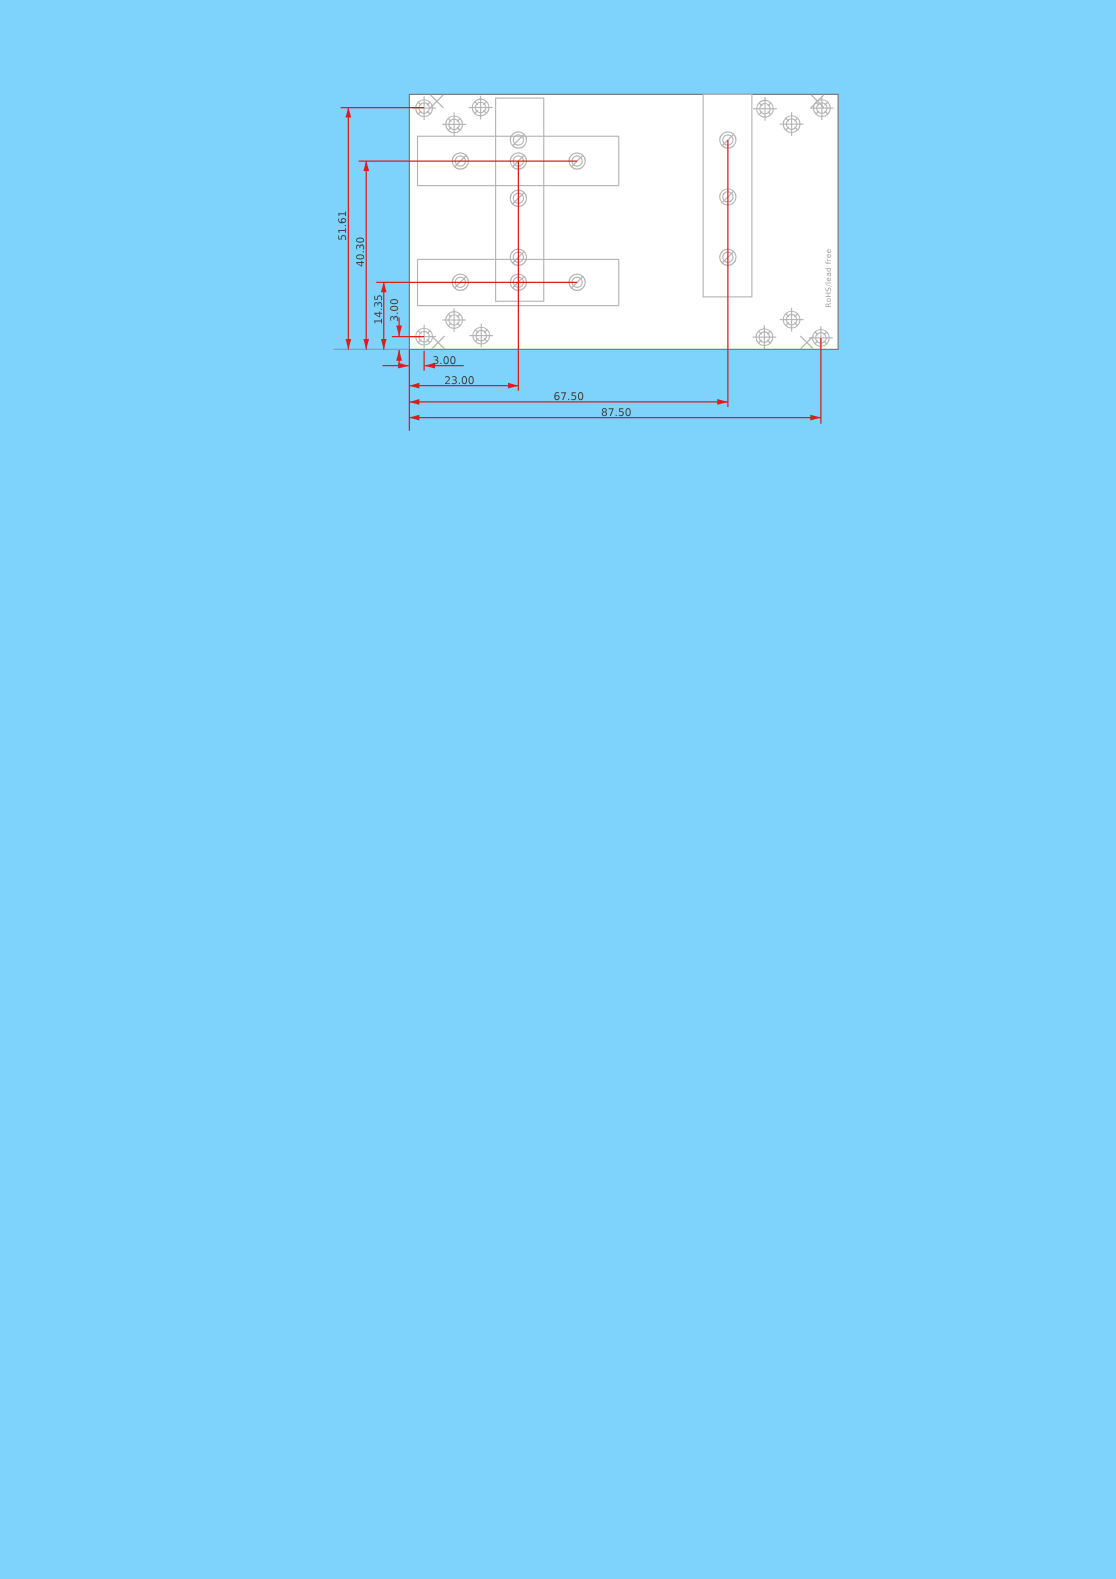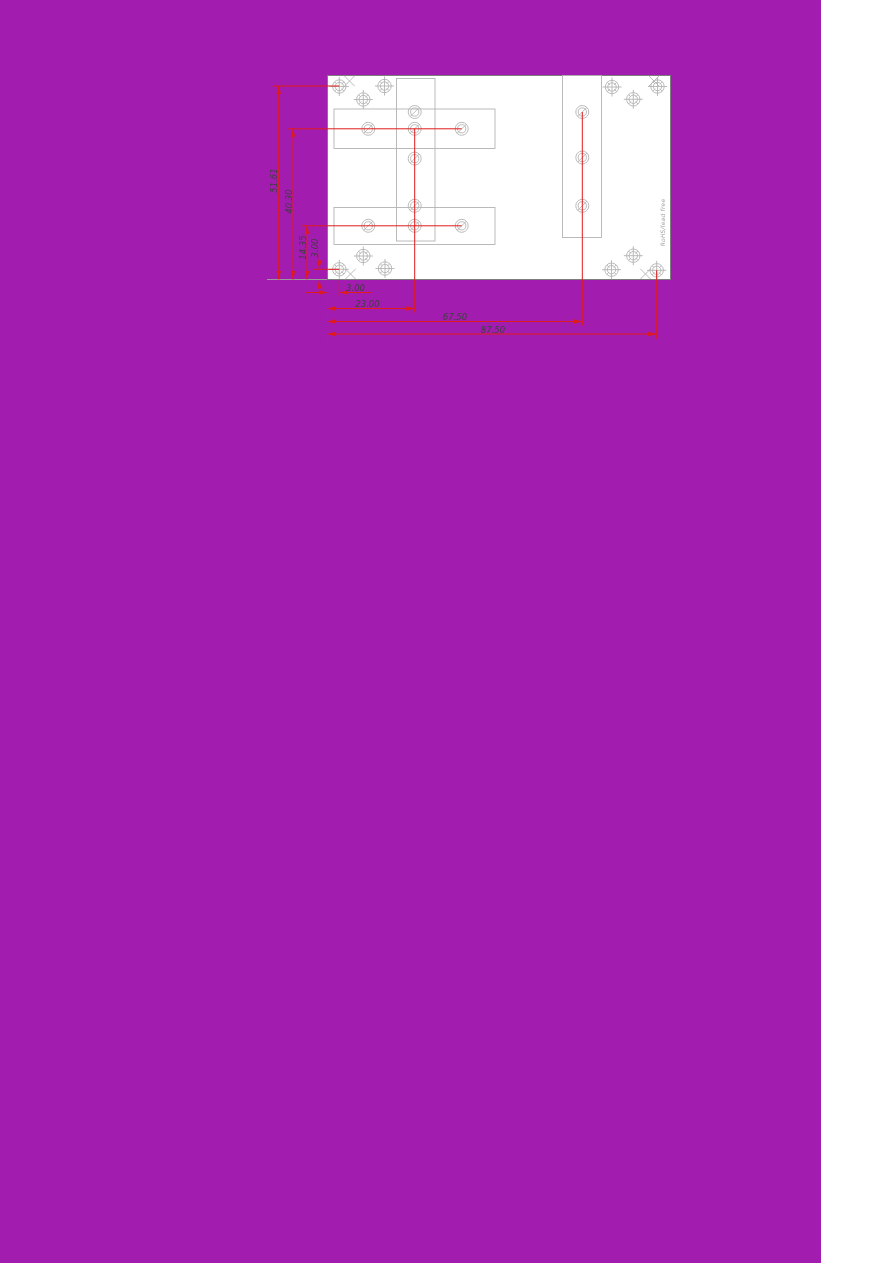--- a/index.html
+++ b/index.html
@@ -1,16 +1,16 @@
 <!DOCTYPE html>
 <html><head>
 <meta charset="utf-8">
 <style>
   html,body { margin:0; padding:0; background:#ffffff; }
-  #page { position:relative; width:821px; height:1263px; background:#a21caf; overflow:hidden;font-style:italic; }
+  #page { position:relative; width:893px; height:1263px; background:#7dd3fc; overflow:hidden; }
   svg { position:absolute; top:0; left:0; }
   svg text { font-family:"DejaVu Sans", sans-serif; }
   .dimtext { font-size:8.5px; }
   .notetext { font-size:6px; letter-spacing:0.2px; }
   .feat { fill:none; stroke-width:0.9; }
   .dimline { stroke-width:1; }
 </style>
 </head>
 <body>
 

